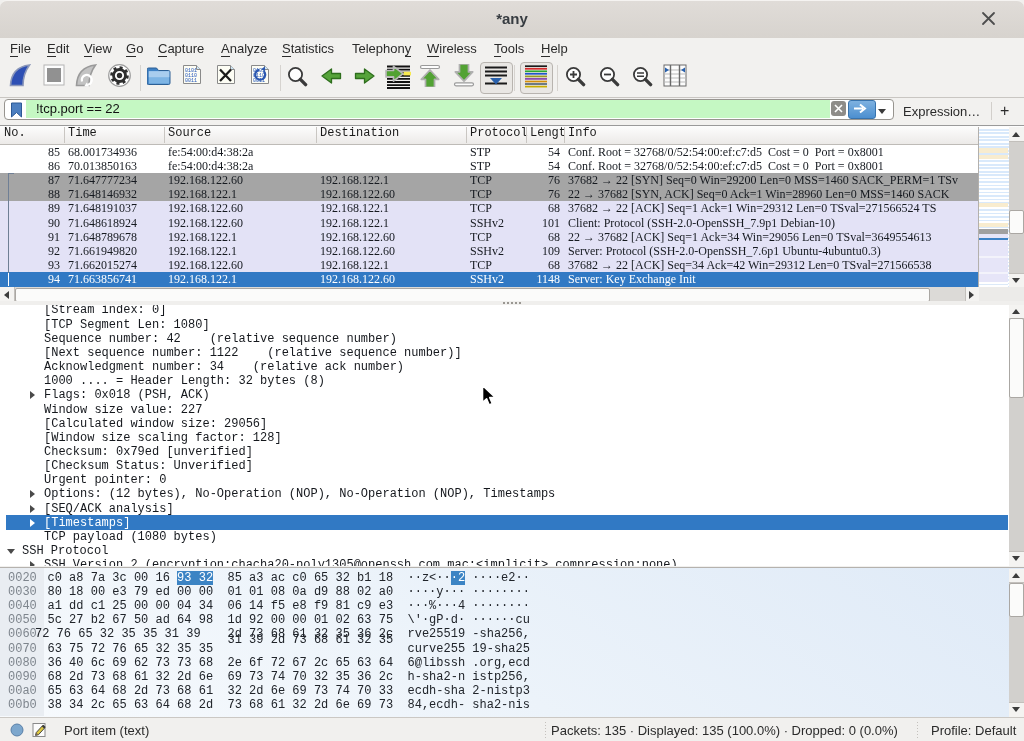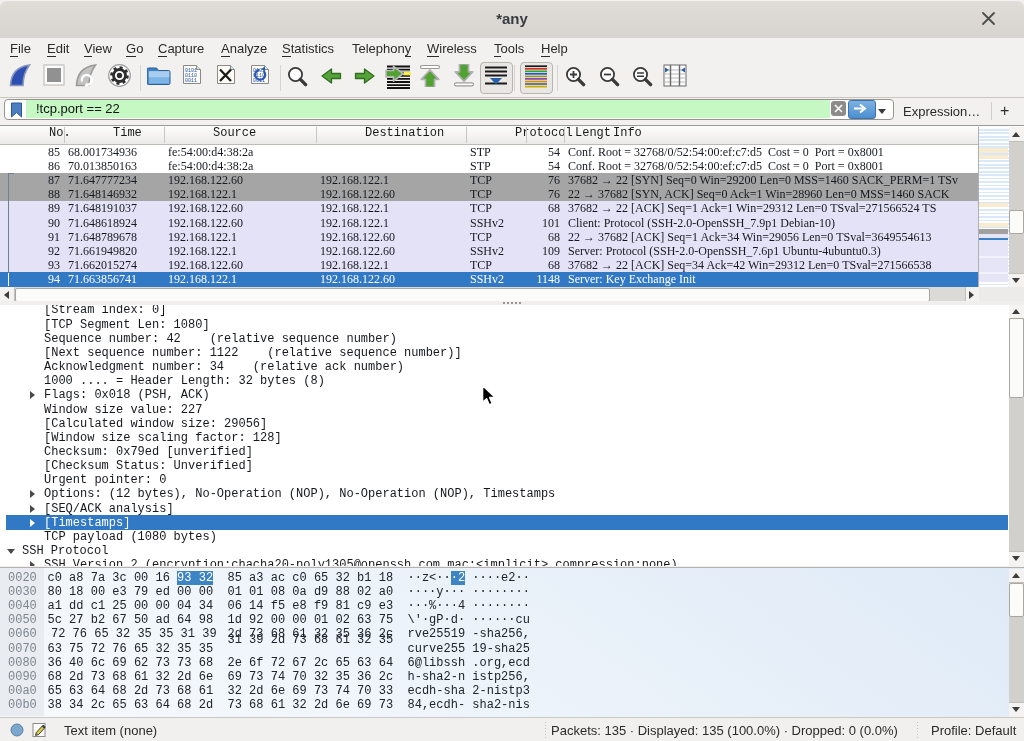--- a/index.html
+++ b/index.html
@@ -26,21 +26,21 @@
 #ftext{position:absolute;left:36px;top:3px;font-size:13px;color:#111;}
 #fx{position:absolute;left:831px;top:3px;width:15px;height:15px;background:#8e8c89;border-radius:3px;}
 #fgo{position:absolute;left:848px;top:2px;width:26px;height:17px;background:linear-gradient(#7eb1e0,#4c8fd0);border:1px solid #3873ad;border-radius:3px;}
 #fexpr{position:absolute;left:903px;top:6px;font-size:13px;color:#2b2b2b;}
 #fplus{position:absolute;left:1000px;top:4px;font-size:16px;color:#2b2b2b;}
 
 #plist{left:0;top:125px;width:1024px;height:176px;background:#fff;border-top:1px solid #9a9a9a;}
 #phead{position:absolute;left:0;top:0;width:1024px;height:18px;
   background:linear-gradient(#fdfdfd,#eceae8);border-bottom:1px solid #bebbb7;
   font-family:"Liberation Mono",monospace;font-size:12px;color:#1a1a1a;}
-.hcol{position:absolute;top:0;margin-left:45px;}
+.hcol{position:absolute;top:0;}
 .hsep{position:absolute;top:1px;width:1px;height:16px;background:#c9c6c2;}
 .prow{position:absolute;left:0;width:978px;height:15px;overflow:hidden;
   font-family:Liberation Serif, serif;font-size:12px;line-height:15px;color:#161a20;}
 .prow span{position:absolute;top:0;white-space:pre;}
 .no{width:56px;text-align:right;left:4px;}
 .tm{left:68px;}.src{left:168px;}.dst{left:320px;}.pro{left:470px;}
 .len{width:57px;text-align:right;left:503px;}.inf{left:568px;}
 
 .sbtrack{position:absolute;background:#d2d0cd;}
 .sbthumb{position:absolute;background:#fbfbfa;border:1px solid #aaa7a3;border-radius:2px;}
@@ -415,21 +415,21 @@
 <div class="hxrow hx" style="left:47.5px;top:30.9px">a1 dd c1 25 00 00 04 34</div>
 <div class="hxrow hx" style="left:227.5px;top:30.9px">06 14 f5 e8 f9 81 c9 e3</div>
 <div class="hxrow hx" style="left:407.5px;top:30.9px">···%···4</div>
 <div class="hxrow hx" style="left:472.3px;top:30.9px">········</div>
 <div class="hxrow off" style="left:8px;top:45.1px">0050</div>
 <div class="hxrow hx" style="left:47.5px;top:45.1px">5c 27 b2 67 50 ad 64 98</div>
 <div class="hxrow hx" style="left:227.5px;top:45.1px">1d 92 00 00 01 02 63 75</div>
 <div class="hxrow hx" style="left:407.5px;top:45.1px">\'·gP·d·</div>
 <div class="hxrow hx" style="left:472.3px;top:45.1px">······cu</div>
 <div class="hxrow off" style="left:8px;top:59.3px">0060</div>
-<div class="hxrow hx" style="left:51px;top:59.3px">72 76 65 32 35 35 31 39</div>
+<div class="hxrow hx" style="left:35px;top:59.3px">72 76 65 32 35 35 31 39</div>
 <div class="hxrow hx" style="left:227.5px;top:59.3px">2d 73 68 61 32 35 36 2c</div>
 <div class="hxrow hx" style="left:407.5px;top:59.3px">rve25519</div>
 <div class="hxrow hx" style="left:472.3px;top:59.3px">-sha256,</div>
 <div class="hxrow off" style="left:8px;top:73.5px">0070</div>
 <div class="hxrow hx" style="left:47.5px;top:73.5px">63 75 72 76 65 32 35 35</div>
 <div class="hxrow hx" style="left:227.5px;top:65px">31 39 2d 73 68 61 32 35</div>
 <div class="hxrow hx" style="left:407.5px;top:73.5px">curve255</div>
 <div class="hxrow hx" style="left:472.3px;top:73.5px">19-sha25</div>
 <div class="hxrow off" style="left:8px;top:87.7px">0080</div>
 <div class="hxrow hx" style="left:47.5px;top:87.7px">36 40 6c 69 62 73 73 68</div>
@@ -462,21 +462,21 @@
 <div class="abs" id="status">
  <svg class="abs" style="left:10px;top:5px" width="14" height="14" viewBox="0 0 14 14">
   <circle cx="7" cy="7" r="6" fill="#7da7cd" stroke="#5a80a8" stroke-width="1"></circle>
  </svg>
  <svg class="abs" style="left:32px;top:4px" width="15" height="16" viewBox="0 0 15 16">
   <rect x="1" y="1.5" width="12" height="13" fill="#fcfcfc" stroke="#8a8a8a"></rect>
   <path d="M4.2,10.6 L10.6,3.6 l2.3,2.1 L6.5,12.7 l-3,.7 Z" fill="#ddc83e" stroke="#4a4a4a" stroke-width="1"></path>
       <path d="M10.6,3.6 l2.3,2.1" stroke="#3a3a3a" stroke-width="2.2"></path>
       <path d="M4.2,10.6 l2.3,2.1 l-3,.7 Z" fill="#7a6a50"></path>
  </svg>
- <span class="abs" style="left:64px;top:5px">Text item (none)</span>
+ <span class="abs" style="left:64px;top:5px">Port item (text)</span>
  <div class="abs" style="left:545px;top:4px;width:1px;height:16px;background:repeating-linear-gradient(#c4c1bd 0 1px,transparent 1px 3px)"></div>
  <span class="abs" style="left:551px;top:5px">Packets: 135 · Displayed: 135 (100.0%) · Dropped: 0 (0.0%)</span>
  <div class="abs" style="left:917px;top:4px;width:1px;height:16px;background:repeating-linear-gradient(#c4c1bd 0 1px,transparent 1px 3px)"></div>
  <span class="abs" style="left:931px;top:5px">Profile: Default</span>
 </div>
 
 <svg class="abs" style="left:480px;top:383px" width="17" height="24" viewBox="0 0 17 24">
     <path d="M2.5,2.5 L2.5,19.5 L6.6,15.8 L9.2,22 L12.4,20.6 L9.8,14.6 L15,14.2 Z" fill="#000" stroke="#fff" stroke-width="1.6" stroke-linejoin="round"></path>
   </svg>
 

